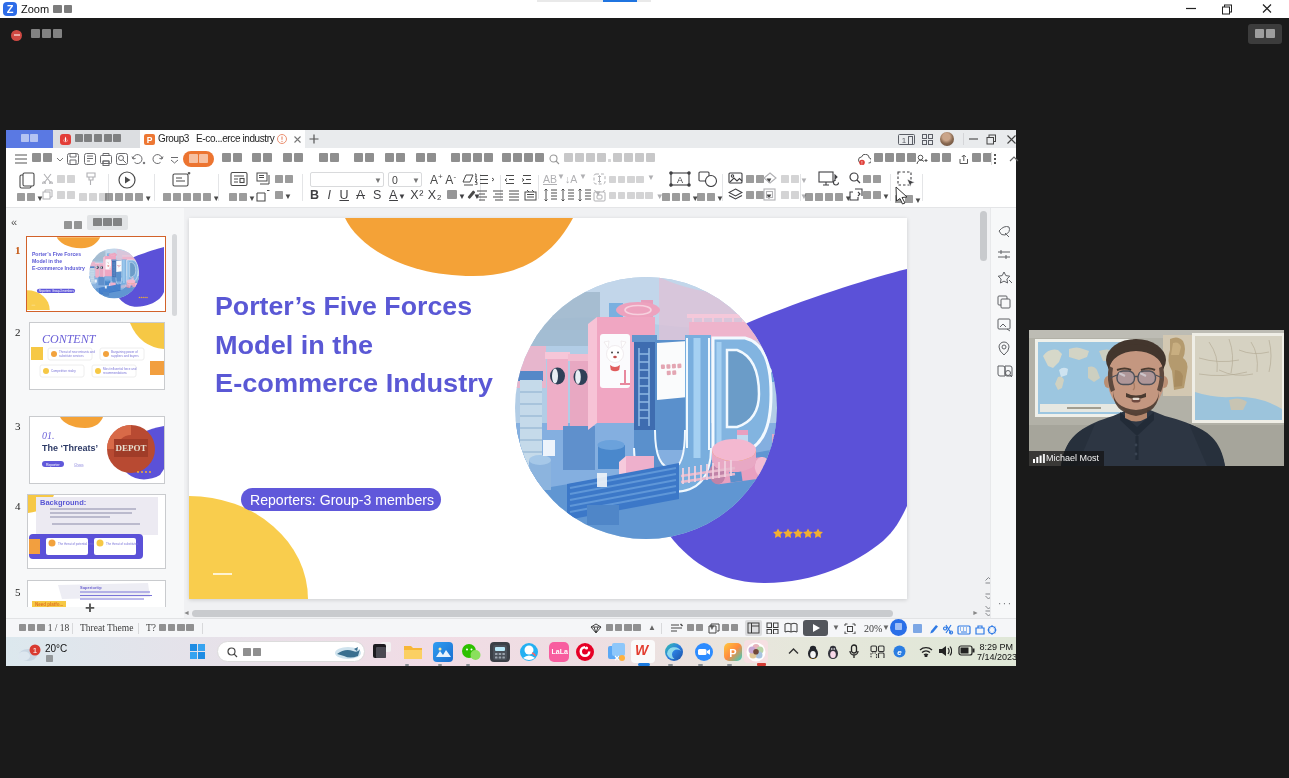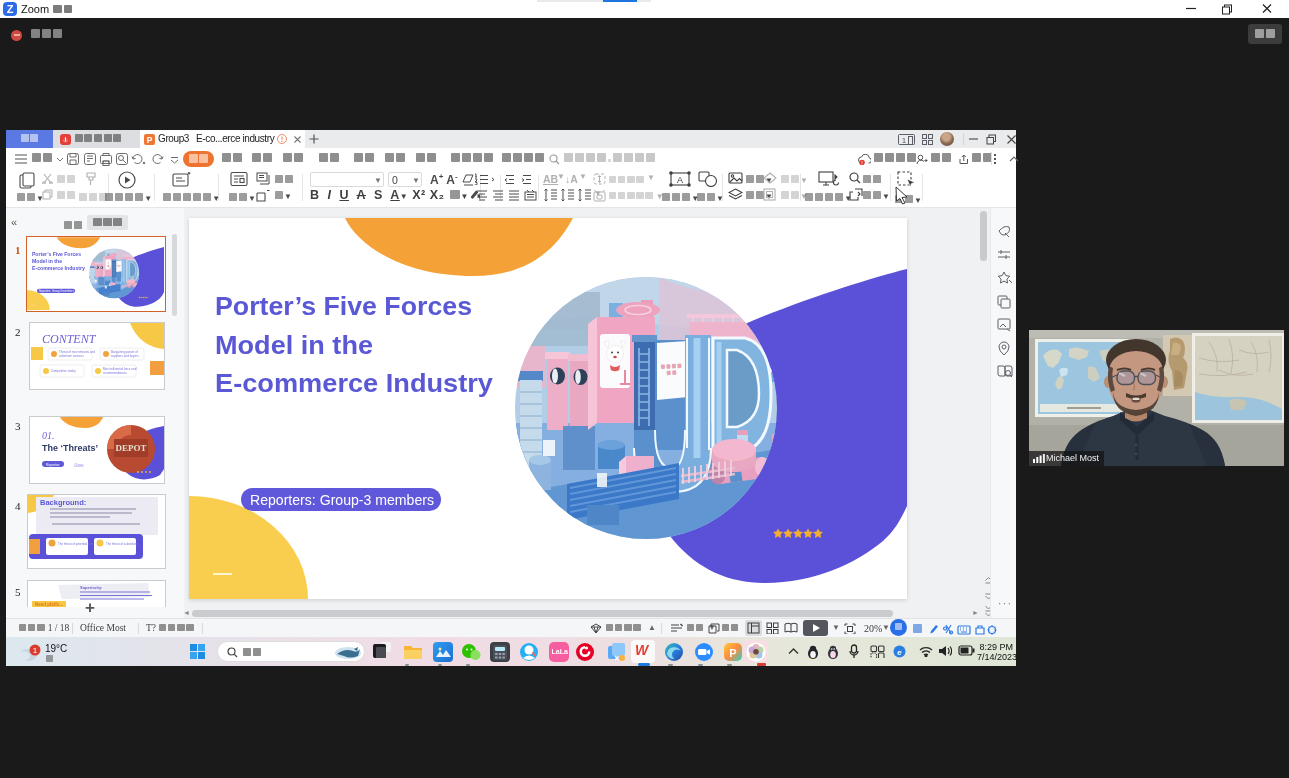--- a/index.html
+++ b/index.html
@@ -19,21 +19,21 @@
     border-radius:3px; color:#eee; font-size:11.5px; text-align:center; line-height:20px; }
   #screen { position:absolute; left:6px; top:130px; width:1010px; height:536px; background:#fff; }
   #tabbar { position:absolute; left:0; top:0; width:1010px; height:18px; background:#e9ebed; }
   .wtab { position:absolute; top:0; height:18px; font-size:10px; line-height:18px; }
   #menubar { position:absolute; left:0; top:18px; width:1010px; height:21px; background:#fff; font-size:11.5px; color:#333; }
   .mi { position:absolute; top:4px; }
   #toolbar { position:absolute; left:0; top:39px; width:1010px; height:38px; background:#fff;
     font-size:10.5px; color:#4a4a4a; }
   .tsep { position:absolute; width:1px; background:#e4e5e7; top:5px; height:27px; }
   .gr { color:#b0b0b3; }
-  .tlab { position:absolute; white-space:nowrap;font-weight:bold; }
+  .tlab { position:absolute; white-space:nowrap; }
   #mainarea { position:absolute; left:0; top:77px; width:1010px; height:411px; background:#f0f1f3; border-top:1px solid #e4e5e7;}
   #leftpanel { position:absolute; left:0; top:0; width:178px; height:411px; background:#f7f8f9; }
   #rightbar { position:absolute; left:984px; top:0; width:26px; height:411px; background:#f7f8f9; border-left:1px solid #e8e9eb; }
   #canvas { position:absolute; left:183px; top:10px; width:718px; height:381px; background:#fff;
     box-shadow:0 1px 4px rgba(0,0,0,.15); }
   .thumb { position:absolute; left:20px; width:140px; background:#fff; border:1px solid #c9cbce; overflow:hidden; }
   .tnum { position:absolute; left:9px; width:10px; font-family:"Liberation Serif",serif; font-size:11px; color:#222; }
   #statusbar { position:absolute; left:0; top:488px; width:1010px; height:19px; background:#f5f6f8;
     border-top:1px solid #e2e3e5; font-size:9.5px; color:#3c3c3c; }
   .sb { position:absolute; top:4px; white-space:nowrap;font-family:Liberation Serif, serif; }
@@ -594,21 +594,21 @@
           <circle cx="17" cy="165" r="2.5"></circle>
           <path d="M19 167 l2 2"></path>
         </svg>
         <div class="abs" style="left:7px;top:390px;font-size:10px;color:#707276;letter-spacing:1.5px">···</div>
       </div>
     </div>
 
     <div id="statusbar">
       <div class="sb" style="left:12px"><i class="cj"></i><i class="cj"></i><i class="cj"></i> 1 / 18</div>
       <div class="ssep" style="left:66px"></div>
-      <div class="sb" style="left:74px">Office Most</div>
+      <div class="sb" style="left:74px">Threat Theme</div>
       <div class="ssep" style="left:132px"></div>
       <div class="sb" style="left:140px;font-family:'Liberation Serif',serif">T?</div>
       <div class="sb" style="left:152px"><i class="cj"></i><i class="cj"></i><i class="cj"></i><i class="cj"></i></div>
       <div class="ssep" style="left:196px"></div>
       <svg class="abs" style="left:584px;top:4px" width="12" height="11" fill="none" stroke="#444" stroke-width="1">
         <path d="M6 1 L11 4 L6 10 L1 4 Z M1 4 h10 M6 10 L4 4 M6 10 L8 4"></path>
       </svg>
       <div class="sb" style="left:599px"><i class="cj"></i><i class="cj"></i><i class="cj"></i><i class="cj"></i></div>
       <div class="sb" style="left:642px;font-size:8px;color:#666">▲</div>
       <div class="ssep" style="left:655px"></div>
@@ -660,21 +660,21 @@
       </svg>
     </div>
 
     <div id="taskbar">
       <svg class="abs" style="left:10px;top:5px" width="26" height="20">
         <ellipse cx="12" cy="13" rx="9" ry="6" fill="#c9d6e2"></ellipse>
         <ellipse cx="8" cy="14" rx="6" ry="4.5" fill="#dde7ef"></ellipse>
         <circle cx="19" cy="8" r="5.5" fill="#d93b31"></circle>
         <text x="19" y="11" font-size="8" fill="#fff" text-anchor="middle">1</text>
       </svg>
-      <div class="abs" style="left:39px;top:6px;font-size:10px;color:#111">19°C</div>
+      <div class="abs" style="left:39px;top:6px;font-size:10px;color:#111">20°C</div>
       <div class="abs" style="left:39px;top:16.5px;font-size:9px;color:#555"><i class="cj"></i></div>
       <svg class="abs" style="left:184px;top:7px" width="15" height="15">
         <rect width="7" height="7" fill="#1e8ce3"></rect>
         <rect x="8" width="7" height="7" fill="#36a3f0"></rect>
         <rect y="8" width="7" height="7" fill="#36a3f0"></rect>
         <rect x="8" y="8" width="7" height="7" fill="#1e8ce3"></rect>
       </svg>
       <div class="abs" style="left:211px;top:4px;width:148px;height:21px;background:#fff;border:1px solid #dcdcdc;border-radius:11px">
         <svg class="abs" style="left:9px;top:5px" width="11" height="11">
           <circle cx="4.5" cy="4.5" r="3.5" fill="none" stroke="#444" stroke-width="1.2"></circle>

